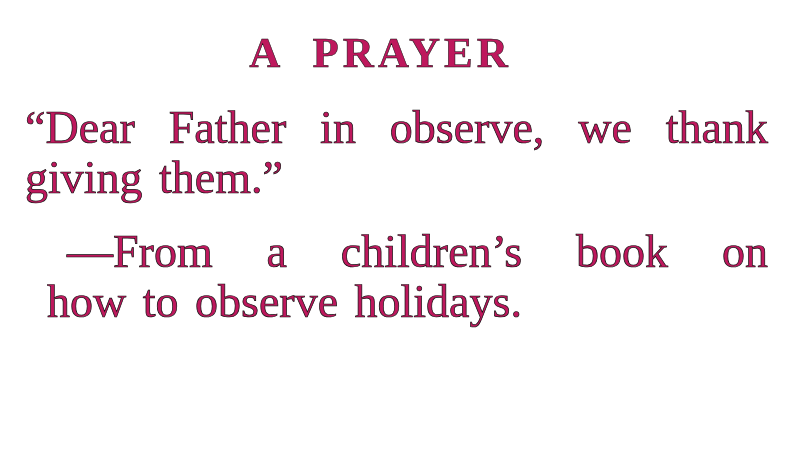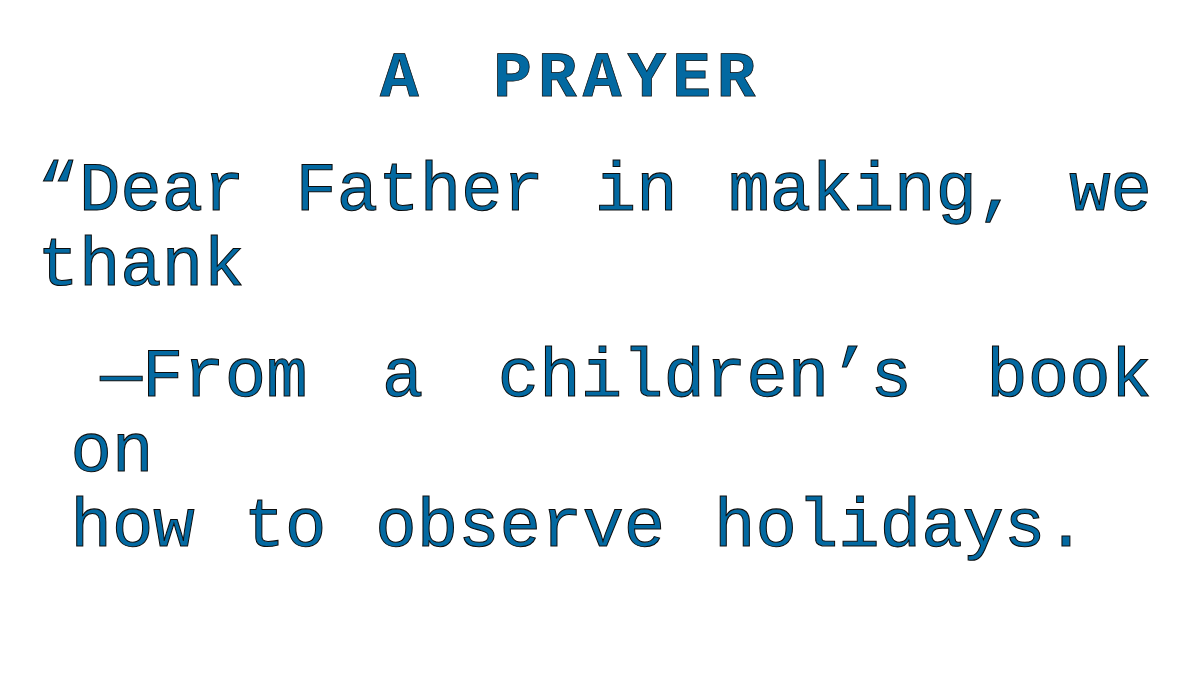--- a/index.html
+++ b/index.html
@@ -11,22 +11,22 @@
     width: 800px;
     height: 451px;
     overflow: hidden;
   }
   .page {
     box-sizing: border-box;
     width: 800px;
     height: 451px;
     padding: 28px 32px 0 25px;
     background: #ffffff;
-    color: #0369a1;
-    font-family: Liberation Mono, monospace;
+    color: #be185d;
+    font-family: Liberation Serif, serif;
   }
   .headline {
     font-size: 43px;
     line-height: 50px;
     font-weight: 700;
     text-align: center;
     letter-spacing: 4px;
     word-spacing: 16px;
     padding-right: 32px; 
     -webkit-text-stroke: 0.5px #0d0d0d;
@@ -53,24 +53,25 @@
 </style>
 </head>
 <body>
 
 <div class="page">
 
   <div class="headline">A PRAYER</div>
 
   <div class="para para1">
 
-      <div class="line justify">“Dear Father in making, we thank</div>
+      <div class="line justify">“Dear Father in observe, we thank</div>
 
 
 
+      <div class="line">giving them.”</div>
     </div>
 
   <div class="para para2">
 
       <div class="line justify">—From a children’s book on</div>
 
       <div class="line">how to observe holidays.</div>
     </div>
 
 </div>

